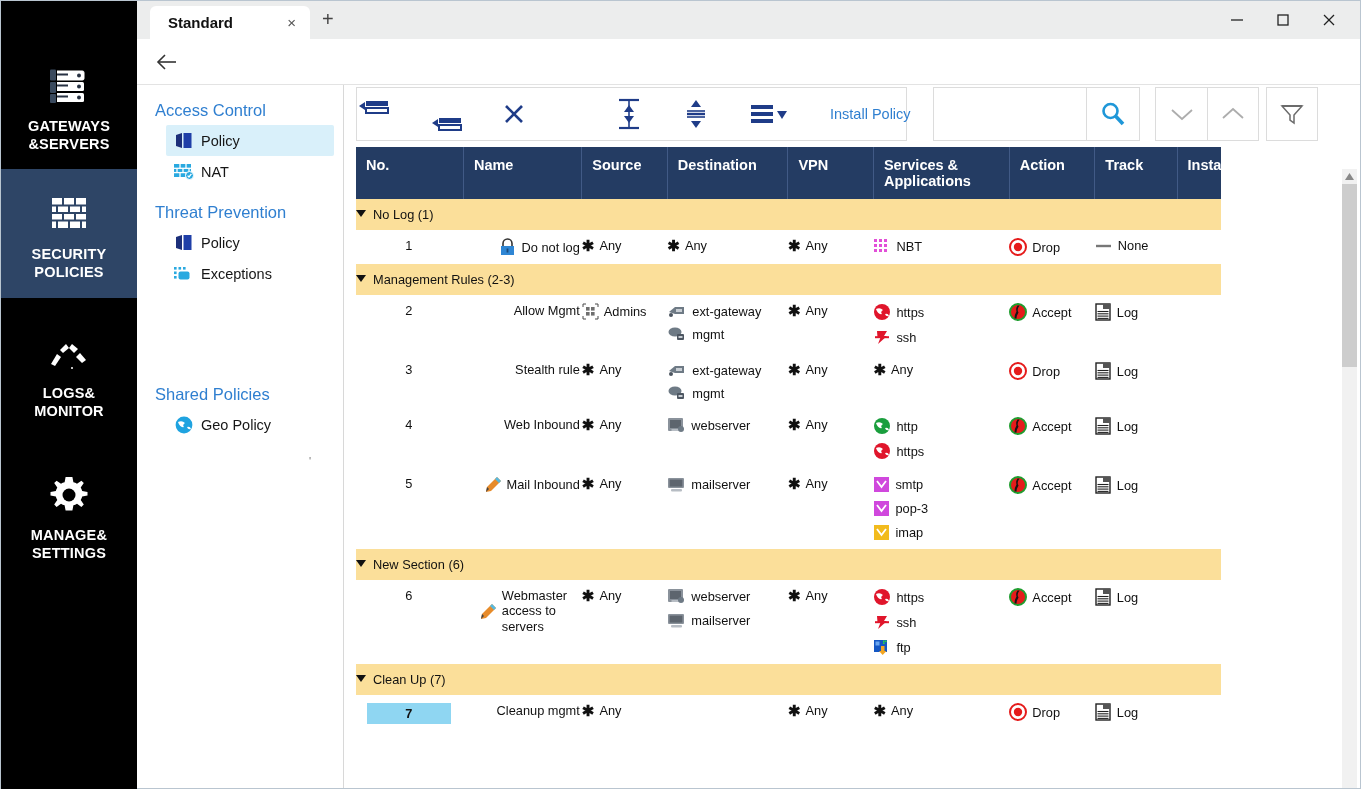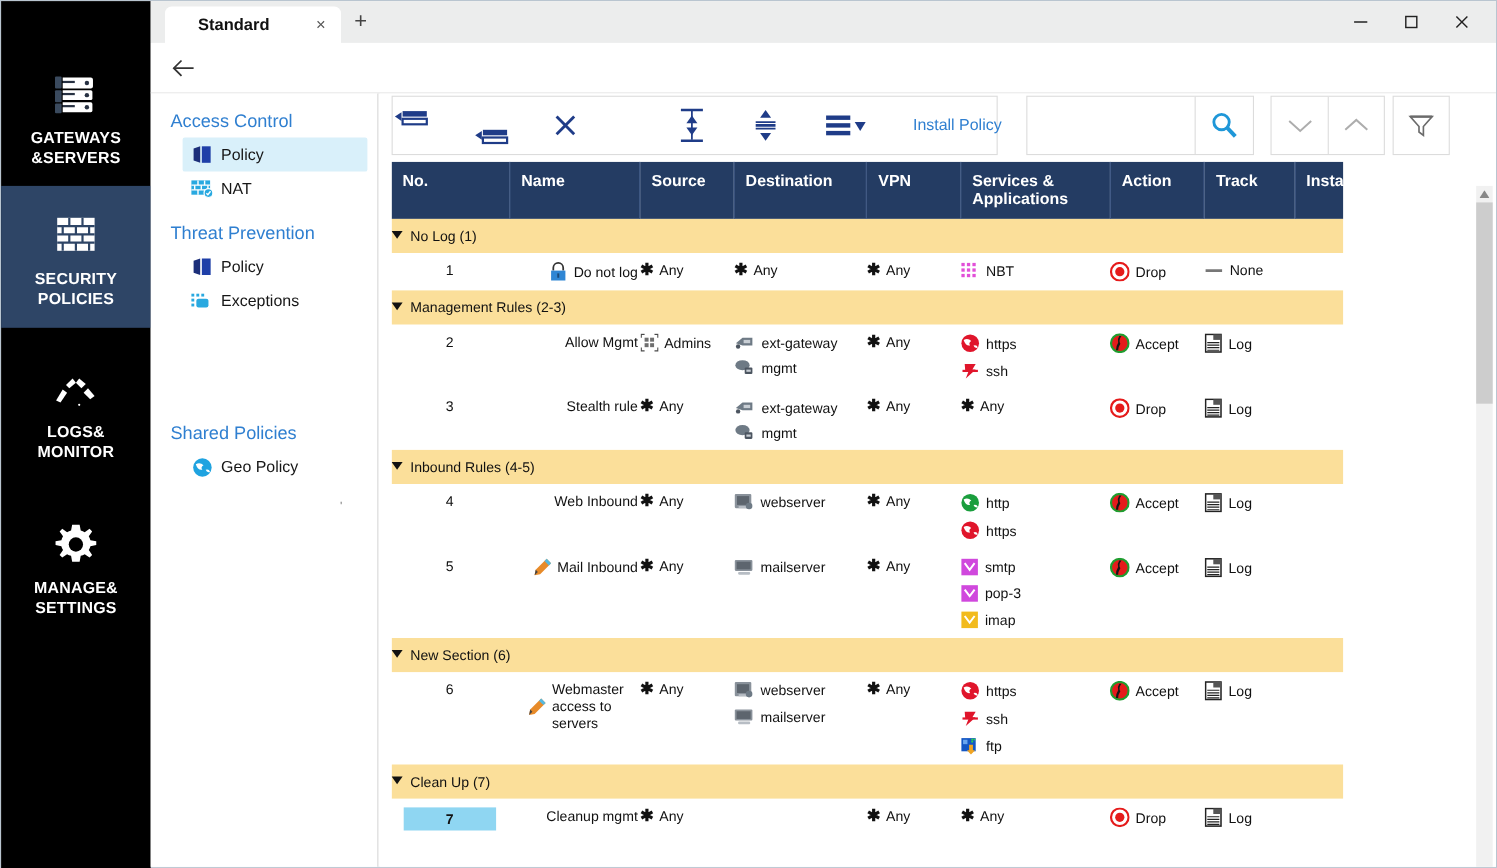--- a/index.html
+++ b/index.html
@@ -12,21 +12,21 @@
   .leftnav { position:absolute; left:0; top:0; width:136px; height:789px; background:#000; }
   .nav-item { width:136px; padding:14px 4px 16px; text-align:center; cursor:default; }
   .nav-item.active { background:#2e4566; }
   .nav-ico { height:46px; display:flex; align-items:center; justify-content:center; margin-bottom:8px; }
   .nav-label { color:#fff; font-weight:bold; font-size:14.5px; line-height:1.25; letter-spacing:.2px; }
 
   
   .titlebar { position:absolute; left:136px; top:0; right:0; height:38px; background:#eceded; }
   .tab { position:absolute; left:13px; top:5px; width:160px; height:33px; background:#fff;
          border-radius:6px 6px 0 0; display:flex; align-items:center; }
-  .tab-title { font-weight:bold; font-size:15px; color:#111; margin-left:30px; }
+  .tab-title { font-weight:bold; font-size:15px; color:#111; margin-left:18px; }
   .tab-close { position:absolute; right:14px; top:8px; font-size:15px; color:#555; cursor:pointer; }
   .tab-plus { position:absolute; left:185px; top:7px; font-size:20px; color:#444; cursor:pointer; }
   .winbtns { position:absolute; right:8px; top:0; height:38px; display:flex; align-items:center; gap:0px; }
   .wbtn { width:46px; height:38px; display:flex; align-items:center; justify-content:center;
           font-size:15px; color:#222; cursor:pointer; }
   .wbtn svg { display:block; }
 
   
   .backbar { position:absolute; left:136px; top:38px; right:0; height:46px; background:#fff;
              border-bottom:1px solid #e3e3e3; }
@@ -732,23 +732,20 @@
                           <line x1="2.5" y1="15.4" x2="13.5" y2="15.4"></line>
                         </g>
                       </svg>
                     </span>
                     <span class="lbl">Log</span>
                   </span>
                 </div>
               </td>
               <td></td>
             </tr>
-            <tr class="sec-row">
-              <td colspan="9"><span class="sec-tri"></span><span>Inbound Rules (4-5)</span></td>
-            </tr>
             <tr>
               <td class="numcell"><span>4</span></td>
               <td class="namecell">
                 <div class="cellstack">
                   <span class="item">
                     <span class="lbl">Web Inbound</span>
                   </span>
                 </div>
               </td>
               <td class="">

